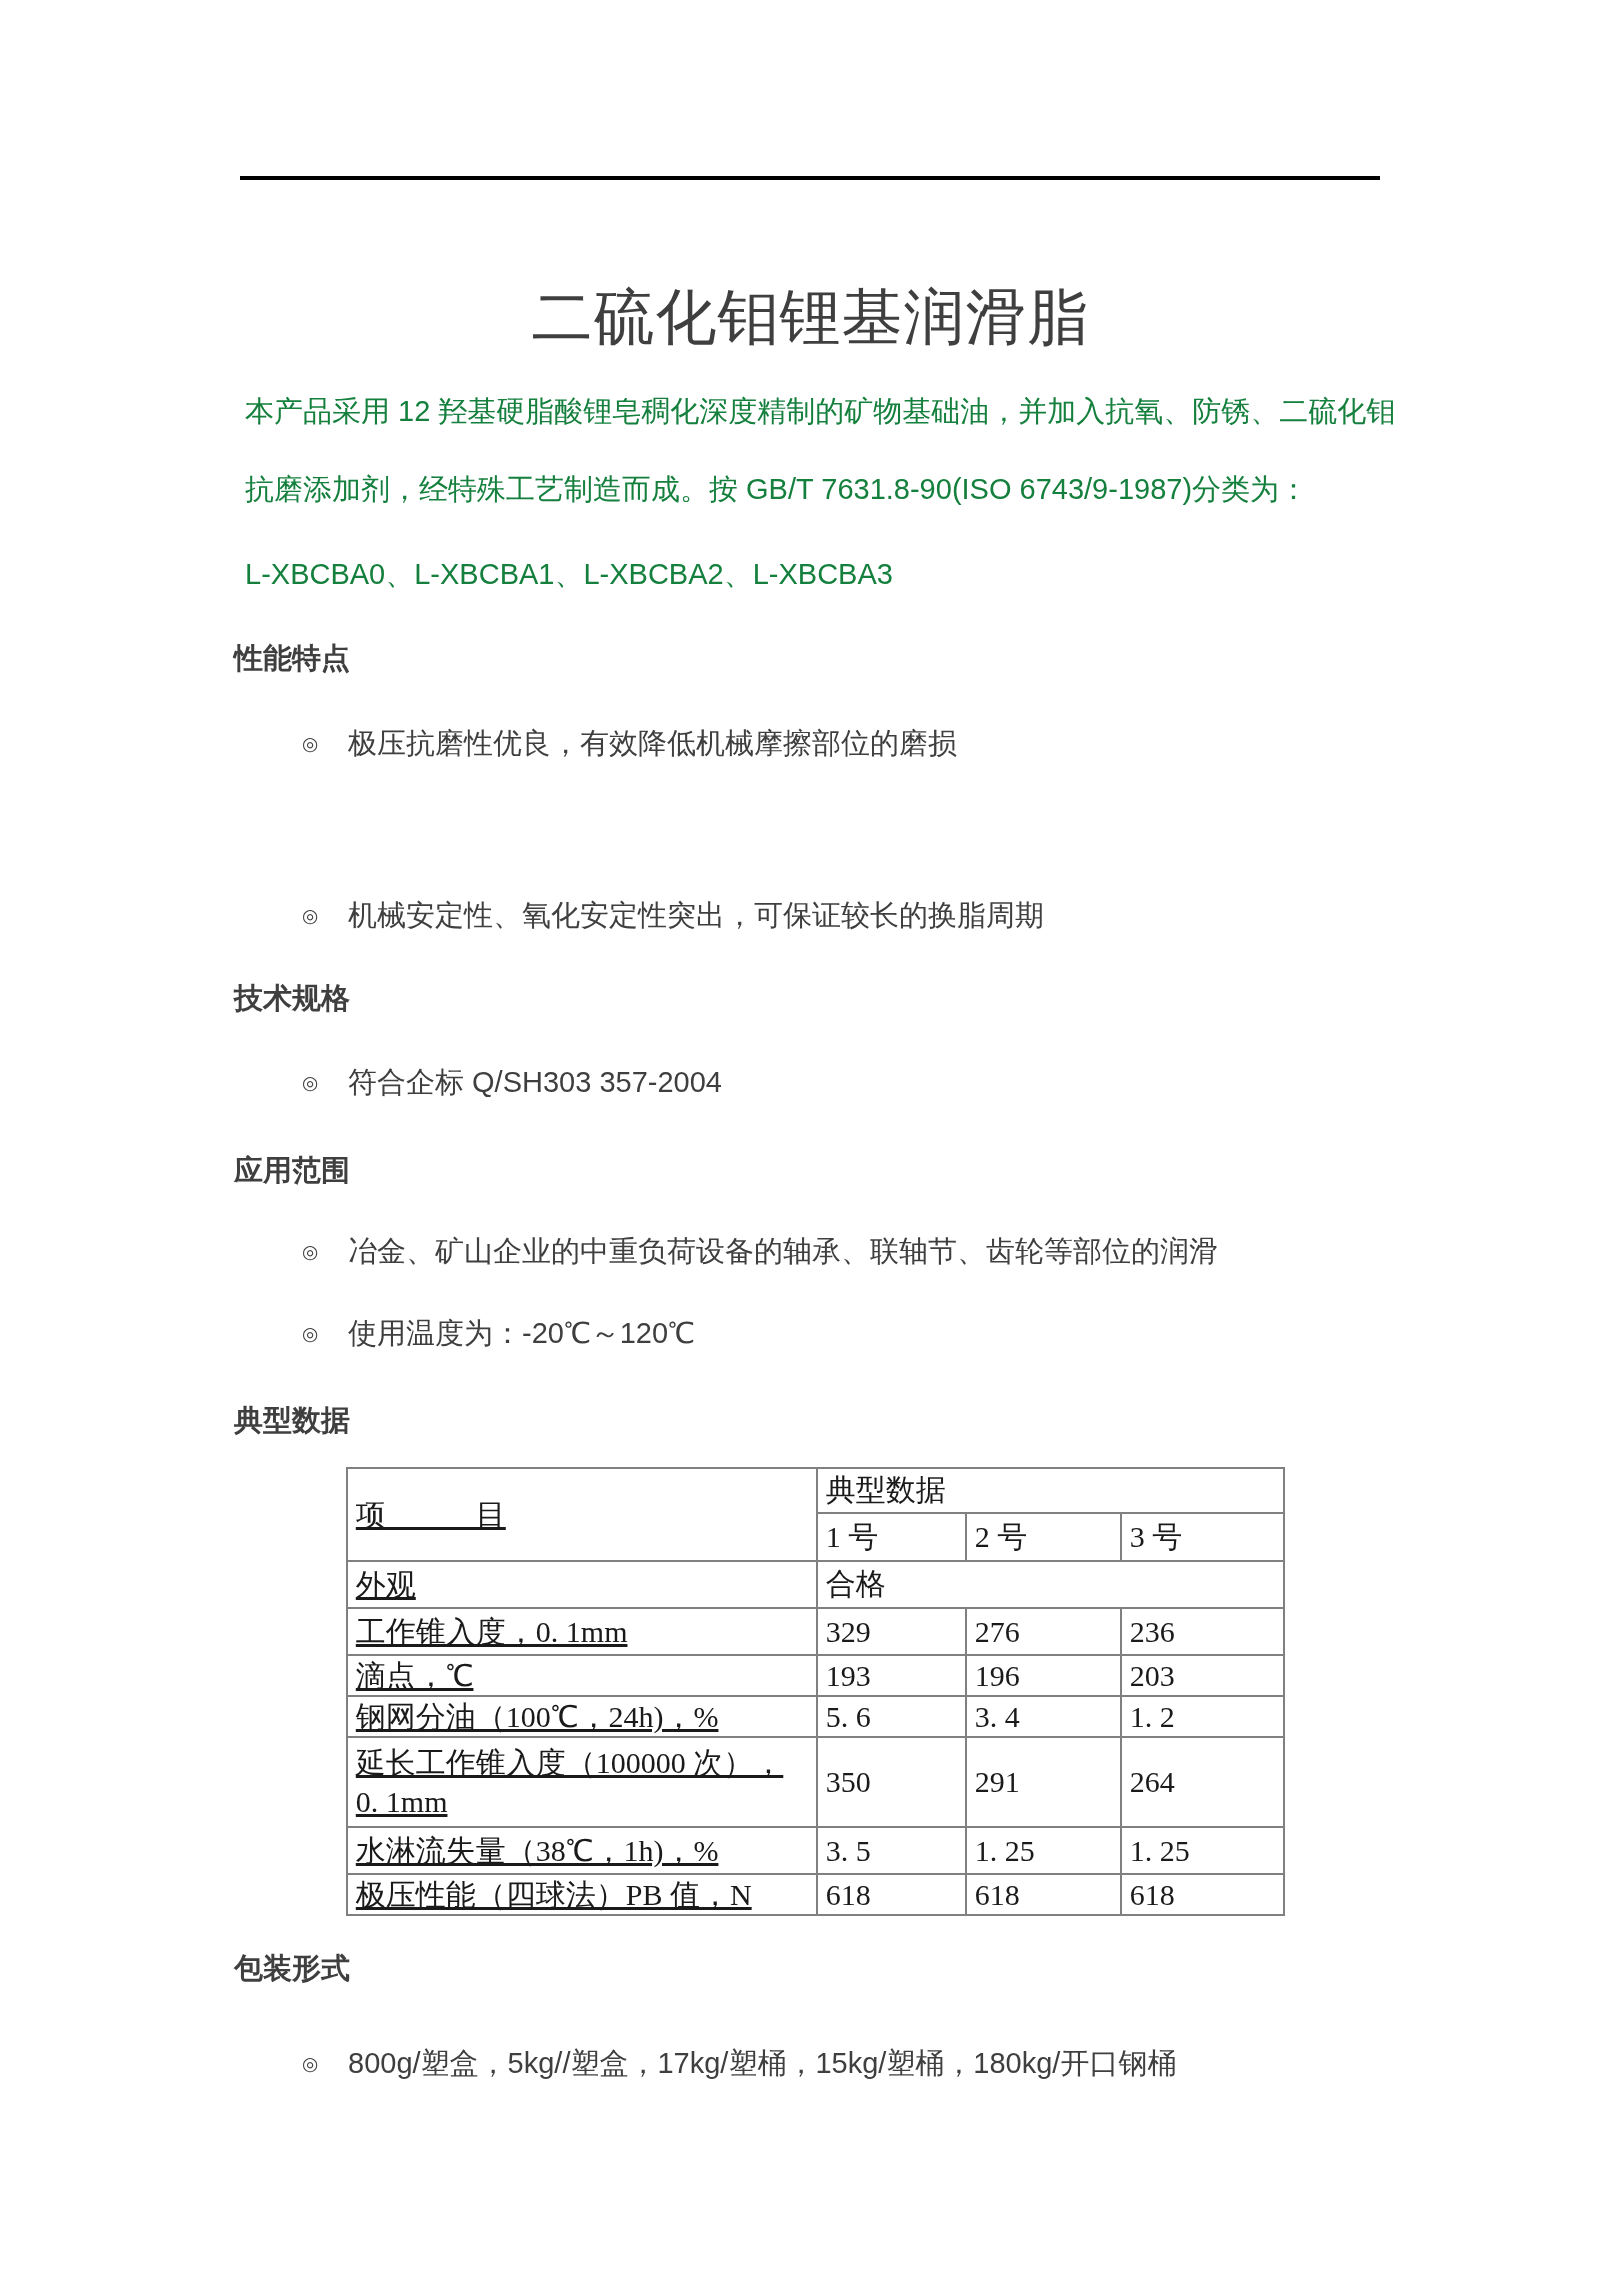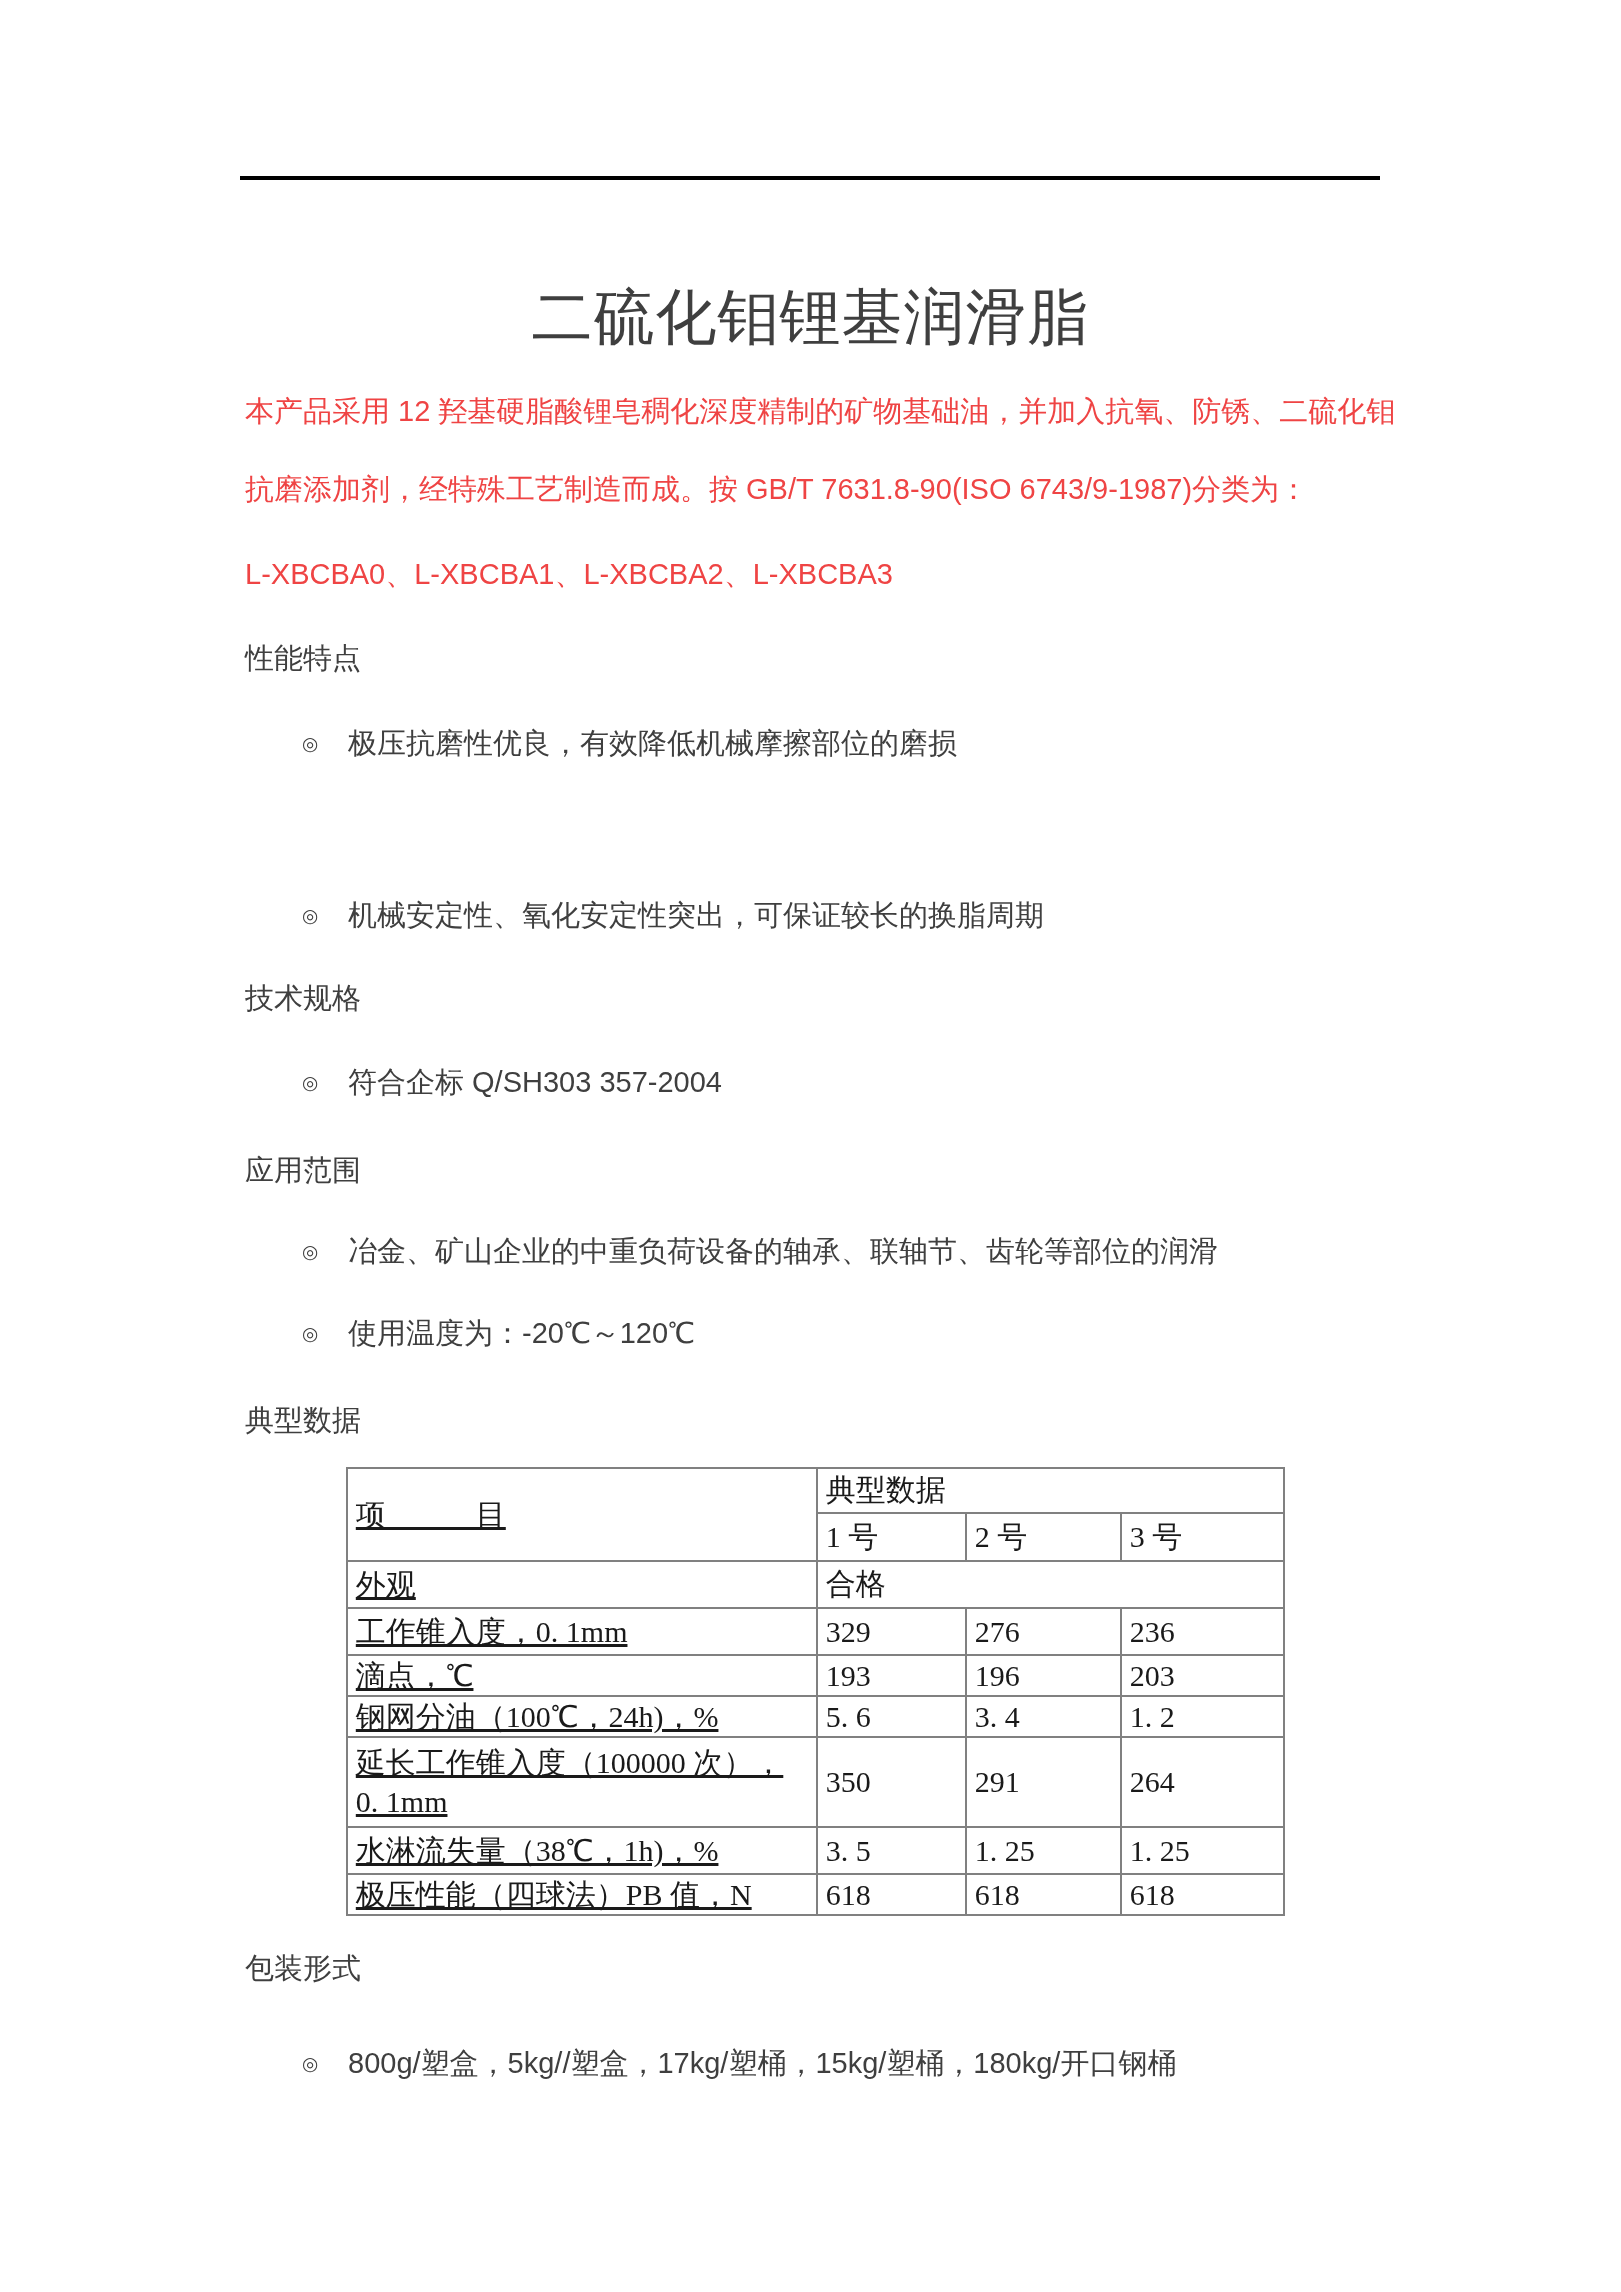--- a/index.html
+++ b/index.html
@@ -28,29 +28,29 @@
     font-weight: 400;
     color: #3f3f3f;
     letter-spacing: 1px;
     margin-top: 8px;
   }
   .body-line {
     position: absolute;
     left: 245px;
     font-size: 29px;
     line-height: 39px;
-    color: #ef4444;
+    color: #15803d;
     white-space: nowrap;
   }
   .heading {
     position: absolute;
-    left: 245px;
+    left: 234px;
     font-size: 29px;
     line-height: 37px;
-    font-weight: 400;
+    font-weight: 700;
     color: #3f3f3f;
     white-space: nowrap;
   }
   .bullet {
     position: absolute;
     left: 302px;
     font-size: 29px;
     line-height: 39px;
     color: #3f3f3f;
     white-space: nowrap;

